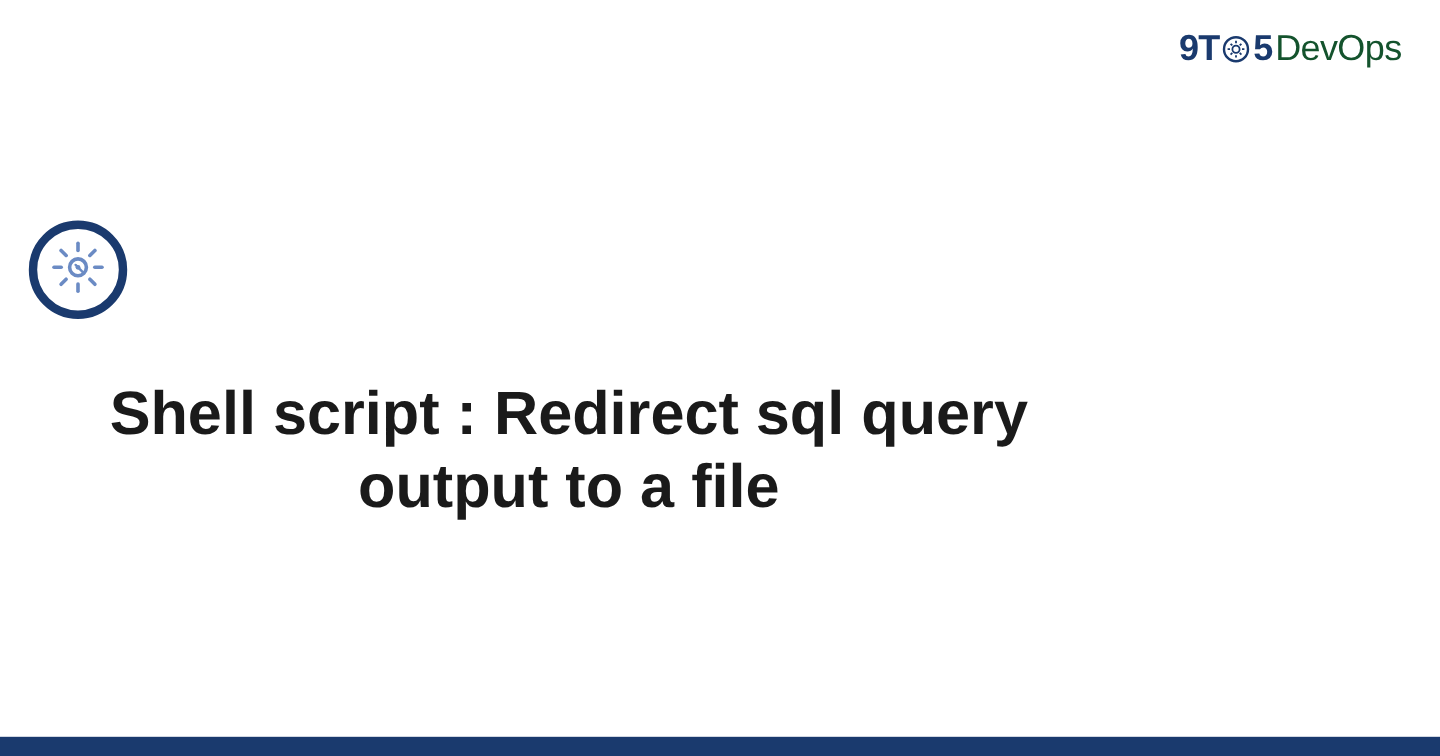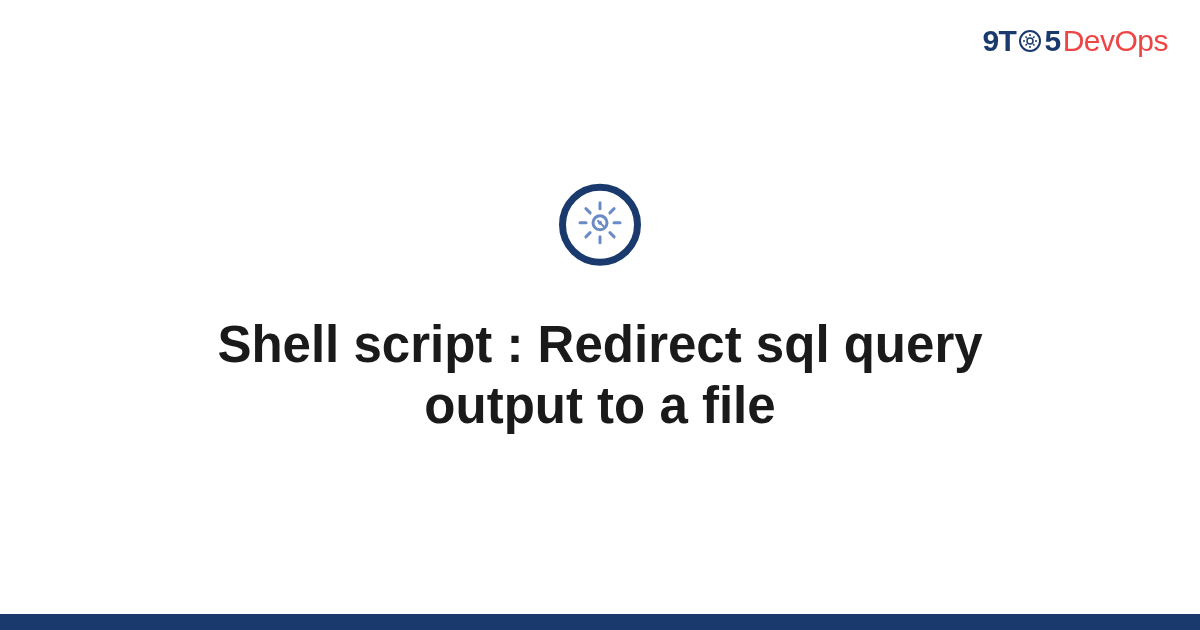--- a/index.html
+++ b/index.html
@@ -40,33 +40,33 @@
       justify-content: center;
       width: 26px;
       height: 26px;
       margin: 0 1px;
     }
     .logo .five {
       color: #1a3a6e;
       font-weight: 700;
     }
     .logo .devops {
-      color: #ef4444;
+      color: #14532d;
       font-weight: 400;
       margin-left: 2px;
     }
     .content {
       position: absolute;
       top: 50%;
       left: 50%;
       transform: translate(-50%, -52%);
       display: flex;
       flex-direction: column;
-      align-items: center;
       width: 100%;
+      padding-left: 24px;
     }
     .icon-circle {
       width: 82px;
       height: 82px;
       border: 7px solid #1a3a6e;
       border-radius: 50%;
       display: flex;
       align-items: center;
       justify-content: center;
       margin-bottom: 48px;

